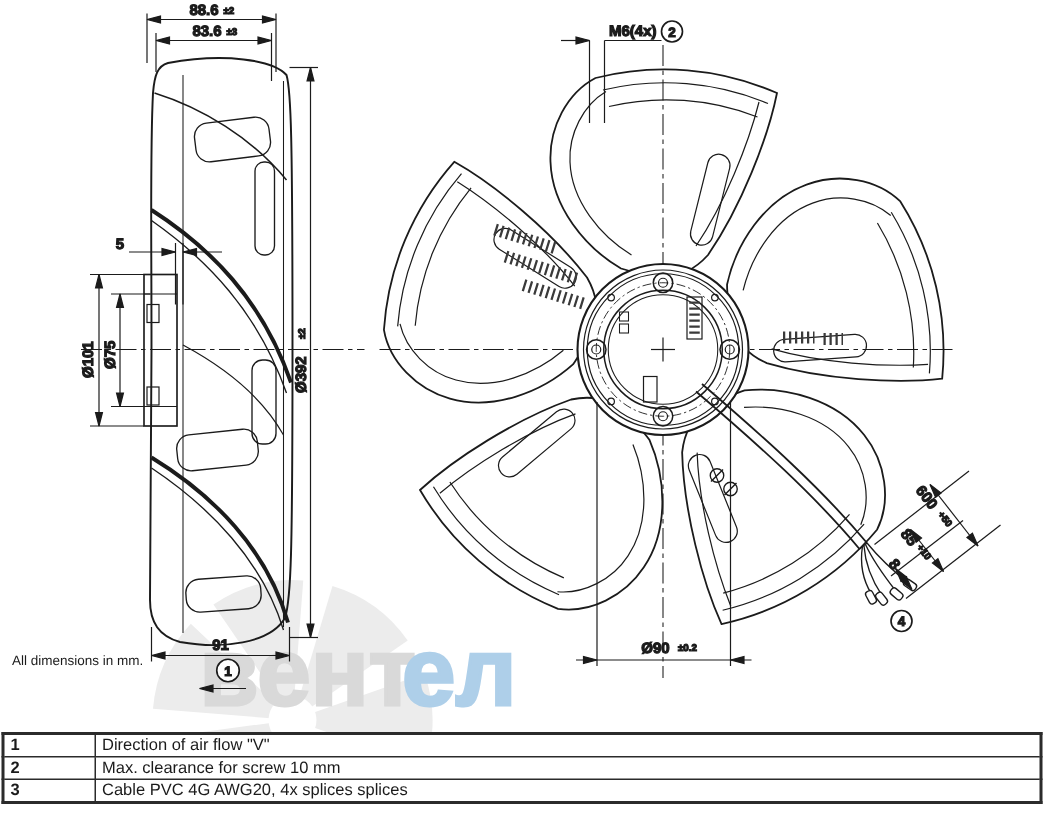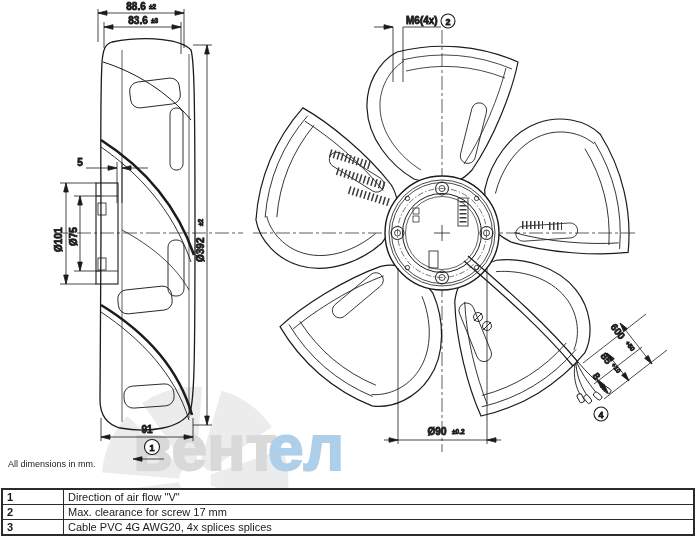--- a/index.html
+++ b/index.html
@@ -2,21 +2,21 @@
 <html><head>
 <meta charset="utf-8">
 <style>
   html,body{margin:0;padding:0;background:#fff;}
   .stage{position:relative;width:696px;height:552px;background:#fff;overflow:hidden;
          font-family:"Liberation Sans",sans-serif;}
   svg text{font-family:"Liberation Sans",sans-serif;}
   .dimtxt{font-size:10px;font-weight:700;fill:#1b1b1b;}
   .toltxt{font-size:6.5px;font-weight:700;fill:#1b1b1b;}
   .baltxt{font-size:9px;font-weight:700;fill:#1b1b1b;text-anchor:middle;}
-  .note{position:absolute;left:8px;top:459px;font-size:9px;color:#1b1b1b;}
+  .note{position:absolute;left:8px;top:435px;font-size:9px;color:#1b1b1b;}
   table.nt{position:absolute;left:1px;top:488px;width:694px;border-collapse:collapse;
            background:#fff;border:2px solid #2b2b2b;table-layout:fixed;}
   table.nt td{border:1.5px solid #2b2b2b;font-size:11px;color:#1b1b1b;height:14px;
               padding:0 4px;white-space:nowrap;overflow:hidden;}
   table.nt td.c1{width:52px;font-weight:700;}
   .wm1{fill:#d9d9d9;stroke:#d9d9d9;}
   .wm2{fill:#aecfe9;stroke:#aecfe9;}
 </style>
 </head>
 <body>
@@ -280,21 +280,21 @@
 <div class="note">All dimensions in mm.</div>
 
 <table class="nt">
   <tbody>
     <tr>
       <td class="c1">1</td>
       <td>Direction of air flow "V"</td>
     </tr>
     <tr>
       <td class="c1">2</td>
-      <td>Max. clearance for screw 17 mm</td>
+      <td>Max. clearance for screw 10 mm</td>
     </tr>
     <tr>
       <td class="c1">3</td>
       <td>Cable PVC 4G AWG20, 4x splices splices</td>
     </tr>
   </tbody>
 </table>
 
 </div>
 

